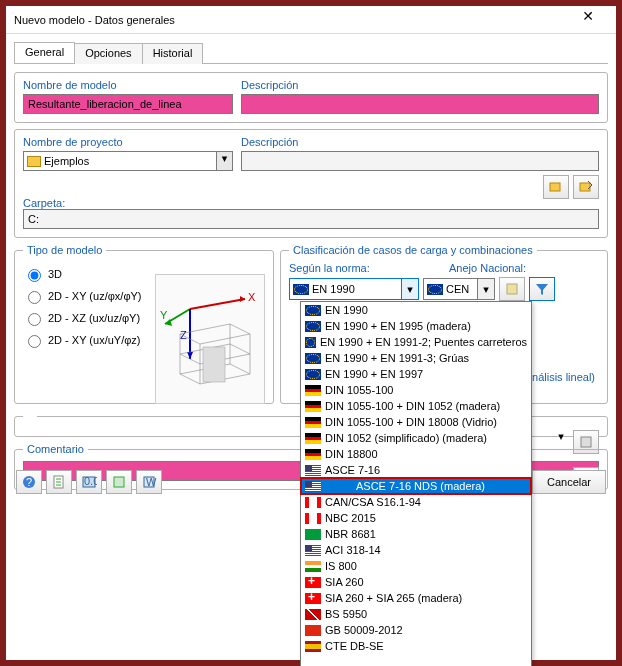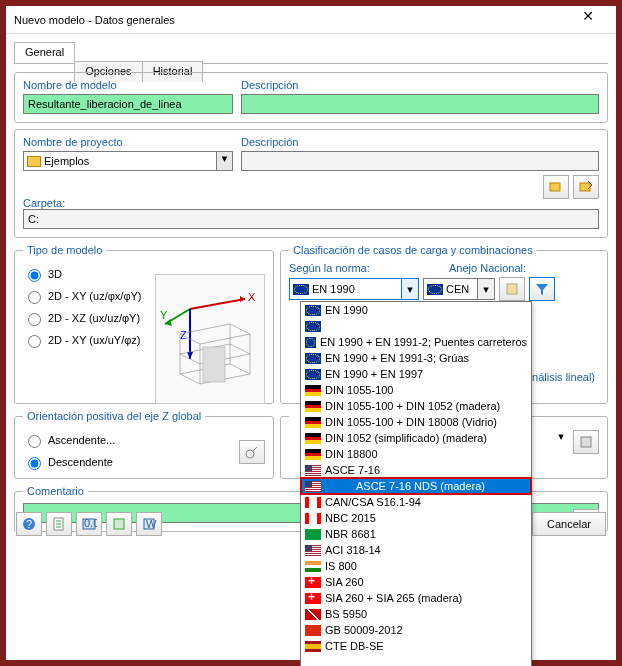--- a/index.html
+++ b/index.html
@@ -3,28 +3,28 @@
 <meta charset="utf-8">
 <style>
   * { box-sizing: border-box; font-family: "Segoe UI", Tahoma, sans-serif; font-size: 11px; }
   body { margin: 0; background: #fff; }
   .window { width: 622px; height: 666px; background: #fff; border: 6px solid #7f1d1d; position: relative; }
   .titlebar { height: 28px; background: #fff; display: flex; align-items: center; padding: 0 8px; border-bottom: 1px solid #ddd; }
   .titlebar .title { flex: 1; }
   .titlebar .close { width: 40px; height: 24px; text-align: center; font-size: 14px; cursor: default; }
   .content { padding: 8px; position: relative; }
   .tabs { border-bottom: 1px solid #b5b5b5; height: 22px; display: flex; gap: 0; margin-bottom: 8px; }
-  .tab { padding: 3px 10px; border: 1px solid #b5b5b5; border-bottom: none; background: #f5f5f5; margin-right: -1px; position: relative; top: 19px; cursor: default; }
+  .tab { padding: 3px 10px; border: 1px solid #b5b5b5; border-bottom: none; background: #f5f5f5; margin-right: -1px; position: relative; top: 1px; cursor: default; }
   .tab.active { background: #fff; top: 0px; padding-bottom: 4px; }
   fieldset { border: 1px solid #b5b5b5; border-radius: 3px; margin: 0 0 6px 0; padding: 6px 8px 8px 8px; position: relative; }
   legend { color: #1a5fb0; padding: 0 4px; }
   .row { display: flex; gap: 8px; }
   .col { display: flex; flex-direction: column; flex: 1; }
   label.lbl { color: #1a5fb0; margin-bottom: 3px; }
-  input[type=text] { height: 20px; border: 1px solid #7a7a7a; padding: 1px 4px; background: #86efac; width: 100%; }
+  input[type=text] { height: 20px; border: 1px solid #7a7a7a; padding: 1px 4px; background: #ec4899; width: 100%; }
   .btn { height: 24px; width: 26px; border: 1px solid #adadad; background: linear-gradient(#fdfdfd,#e8e8e8); display: inline-flex; align-items: center; justify-content: center; cursor: default; }
   .btn svg { width: 16px; height: 16px; }
   .row2 { display: flex; gap: 6px; }
   .fs-model { width: 260px; height: 160px; }
   .fs-clasif { flex: 1; height: 160px; }
   .radio-col { display: flex; flex-direction: column; gap: 6px; padding-top: 4px; }
   .radio-col label { display: flex; align-items: center; gap: 4px; }
   .model-img { position: absolute; right: 8px; top: 18px; width: 110px; height: 130px; border: 1px solid #ccc; background: #fafafa; display: flex; align-items: center; justify-content: center; }
   .fs-orient { width: 260px; }
   .fs-orient .btn { position: absolute; right: 8px; top: 18px; }
@@ -202,39 +202,20 @@
               <svg viewBox="0 0 16 16">
                 <path d="M2 3h12l-5 6v5l-2-1v-4z" fill="#3080d0"></path>
               </svg>
             </span>
         </div>
         <div class="extra-line" style="text-align:right;padding-right:4px">nálisis lineal)</div>
       </fieldset>
     </div>
 
     <div class="row2">
-      <fieldset class="fs-orient">
-        <legend>Orientación positiva del eje Z global</legend>
-        <div class="radio-col">
-          <label>
-              <input type="radio" name="or" style="">
-              <span>Ascendente...</span>
-            </label>
-          <label>
-              <input type="radio" name="or" checked="" style="">
-              <span>Descendente</span>
-            </label>
-        </div>
-        <span class="btn">
-            <svg viewBox="0 0 16 16">
-              <circle cx="6" cy="10" r="4" fill="none" stroke="#888"></circle>
-              <line x1="9" y1="7" x2="13" y2="3" stroke="#888"></line>
-            </svg>
-          </span>
-      </fieldset>
       <fieldset style="flex:1;position:relative">
         <legend style="visibility:hidden">_</legend>
         <div style="position:absolute;right:8px;top:8px;display:flex;gap:4px;flex-direction:column">
           <div style="display:flex;gap:4px">
               <span style="width:16px;text-align:center">▾</span>
               <span class="btn">
                 <svg viewBox="0 0 16 16">
                   <rect x="3" y="3" width="10" height="10" fill="#ddd" stroke="#888"></rect>
                 </svg>
               </span>
@@ -293,20 +274,21 @@
     </div>
   </div>
 
   <div class="dropdown" id="norma-dropdown">
       <div class="item">
         <span class="flag eu"></span>
         <span>EN 1990</span>
       </div>
       <div class="item">
         <span class="flag eu"></span>
+        <span>EN 1990 + EN 1995 (madera)</span>
       </div>
       <div class="item">
         <span class="flag eu"></span>
         <span>EN 1990 + EN 1991-2; Puentes carreteros</span>
       </div>
       <div class="item">
         <span class="flag eu"></span>
         <span>EN 1990 + EN 1991-3; Grúas</span>
       </div>
       <div class="item">

